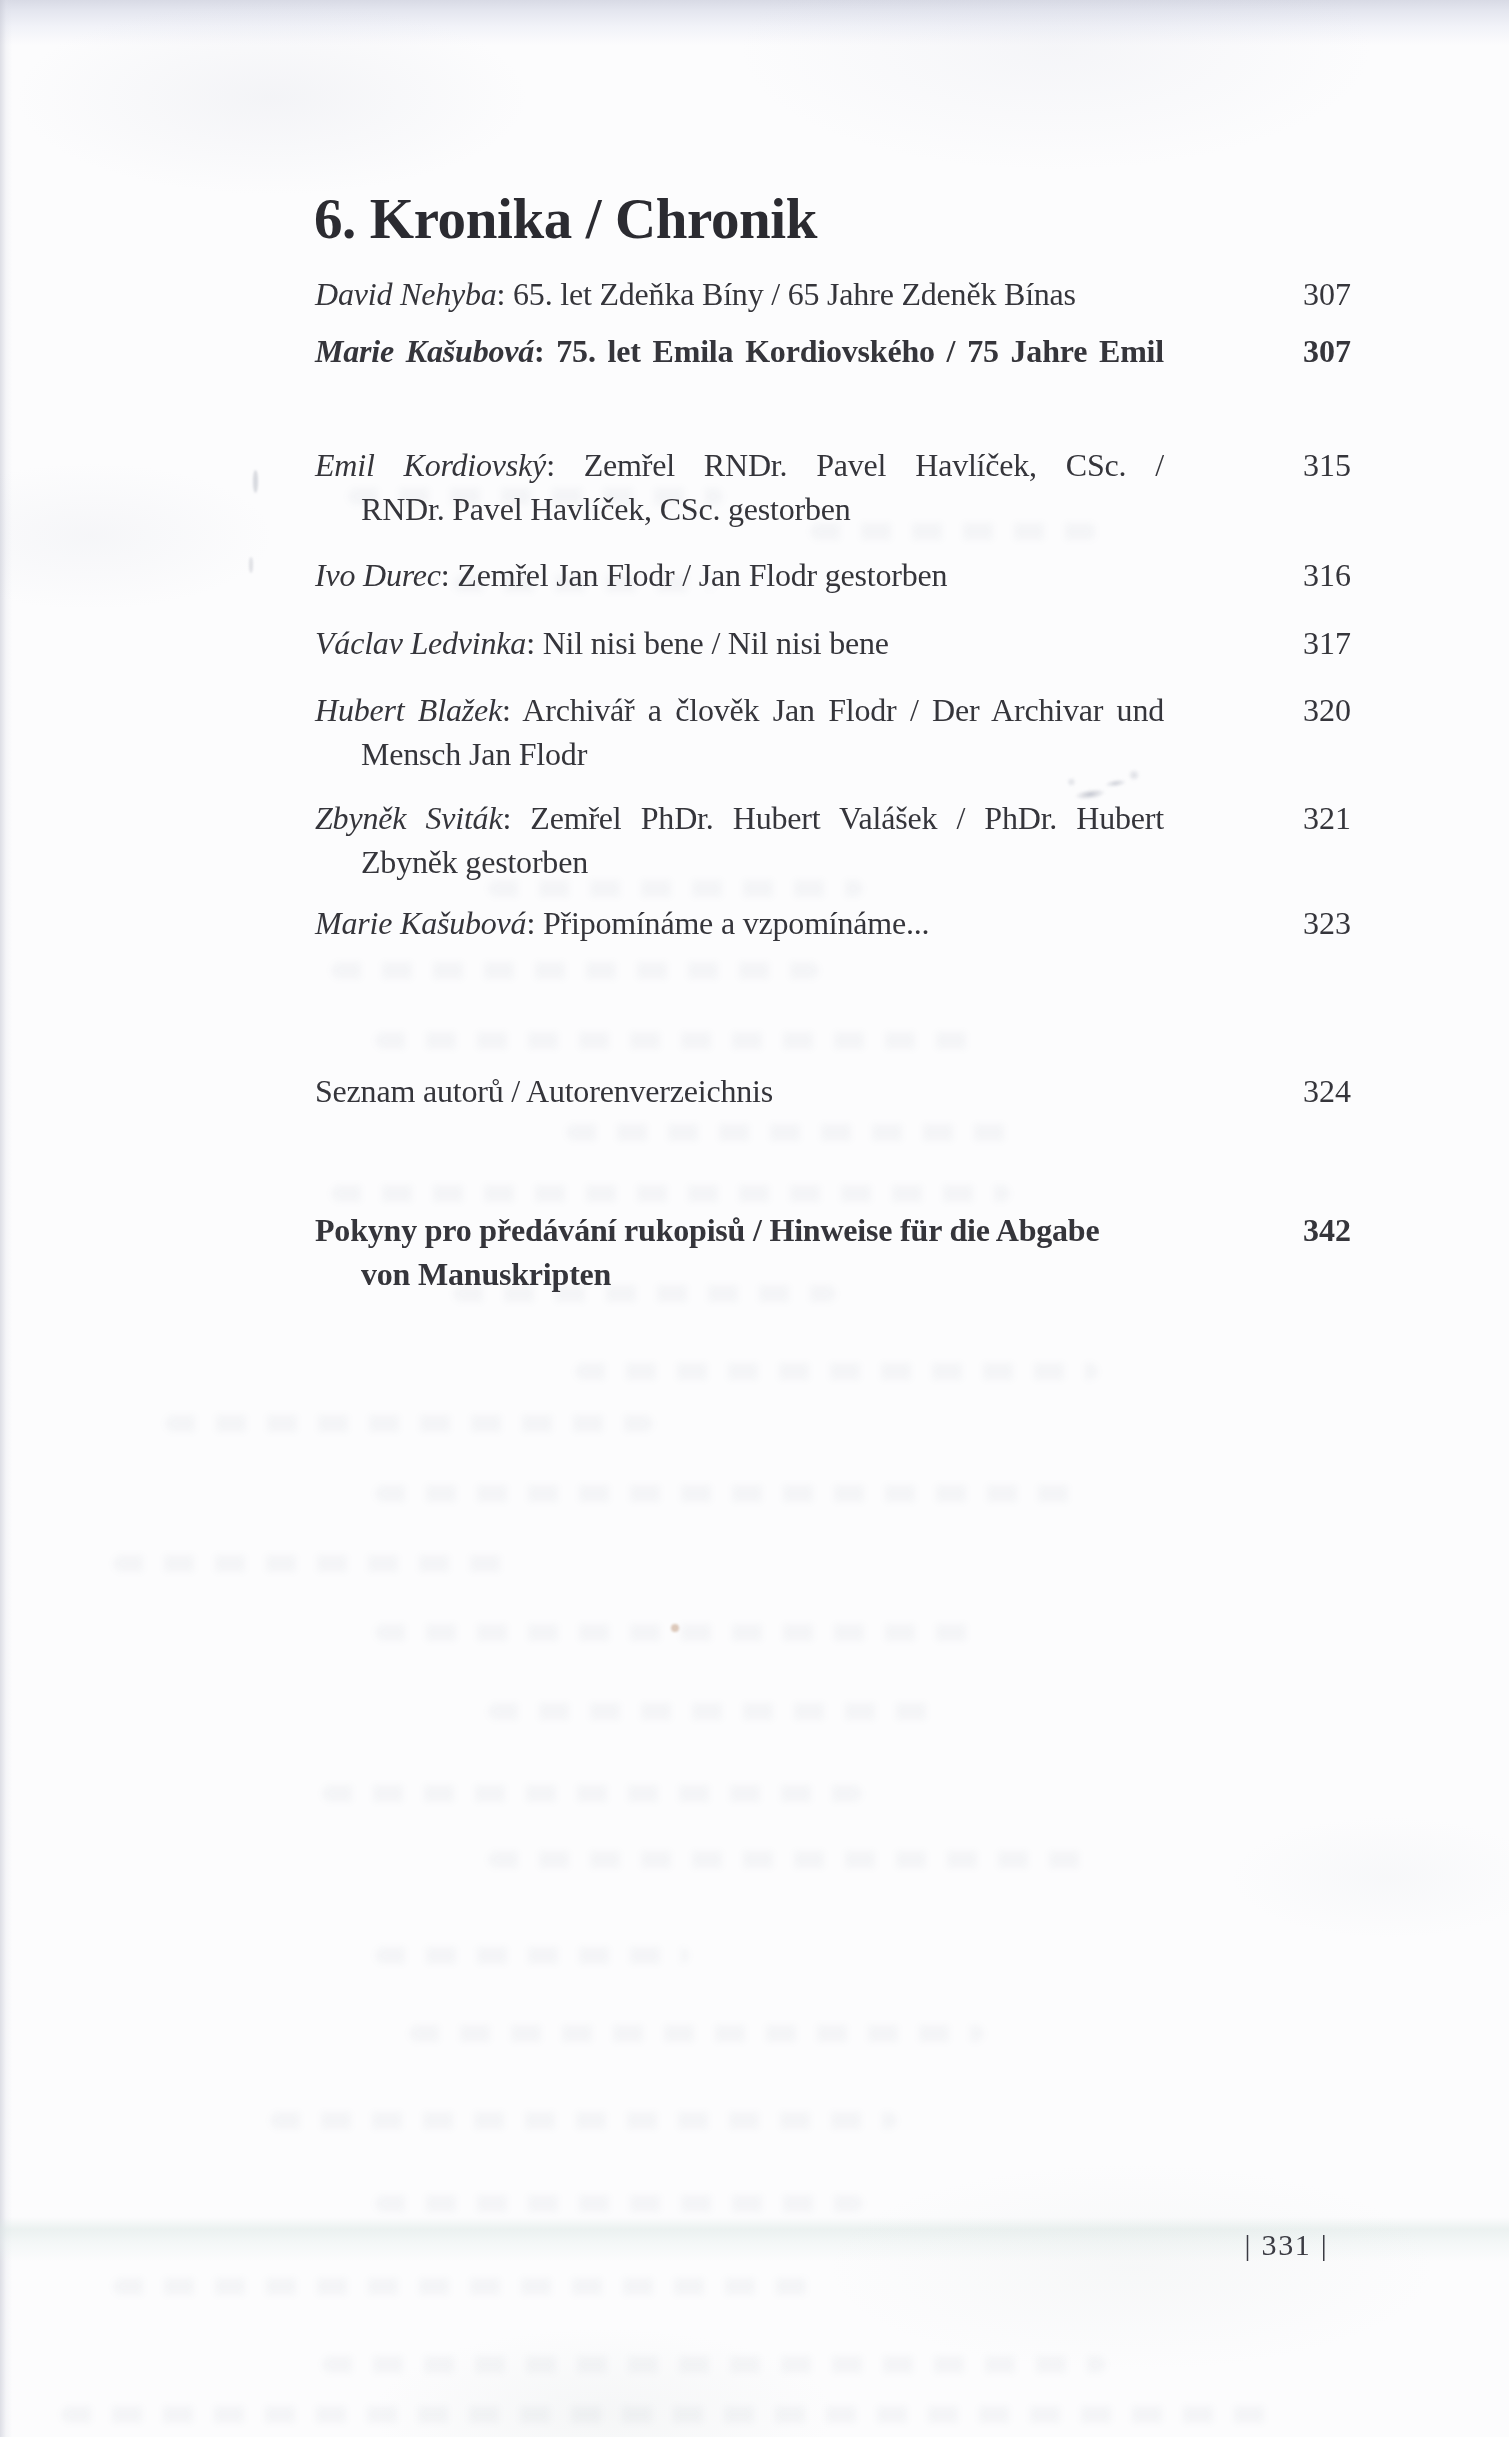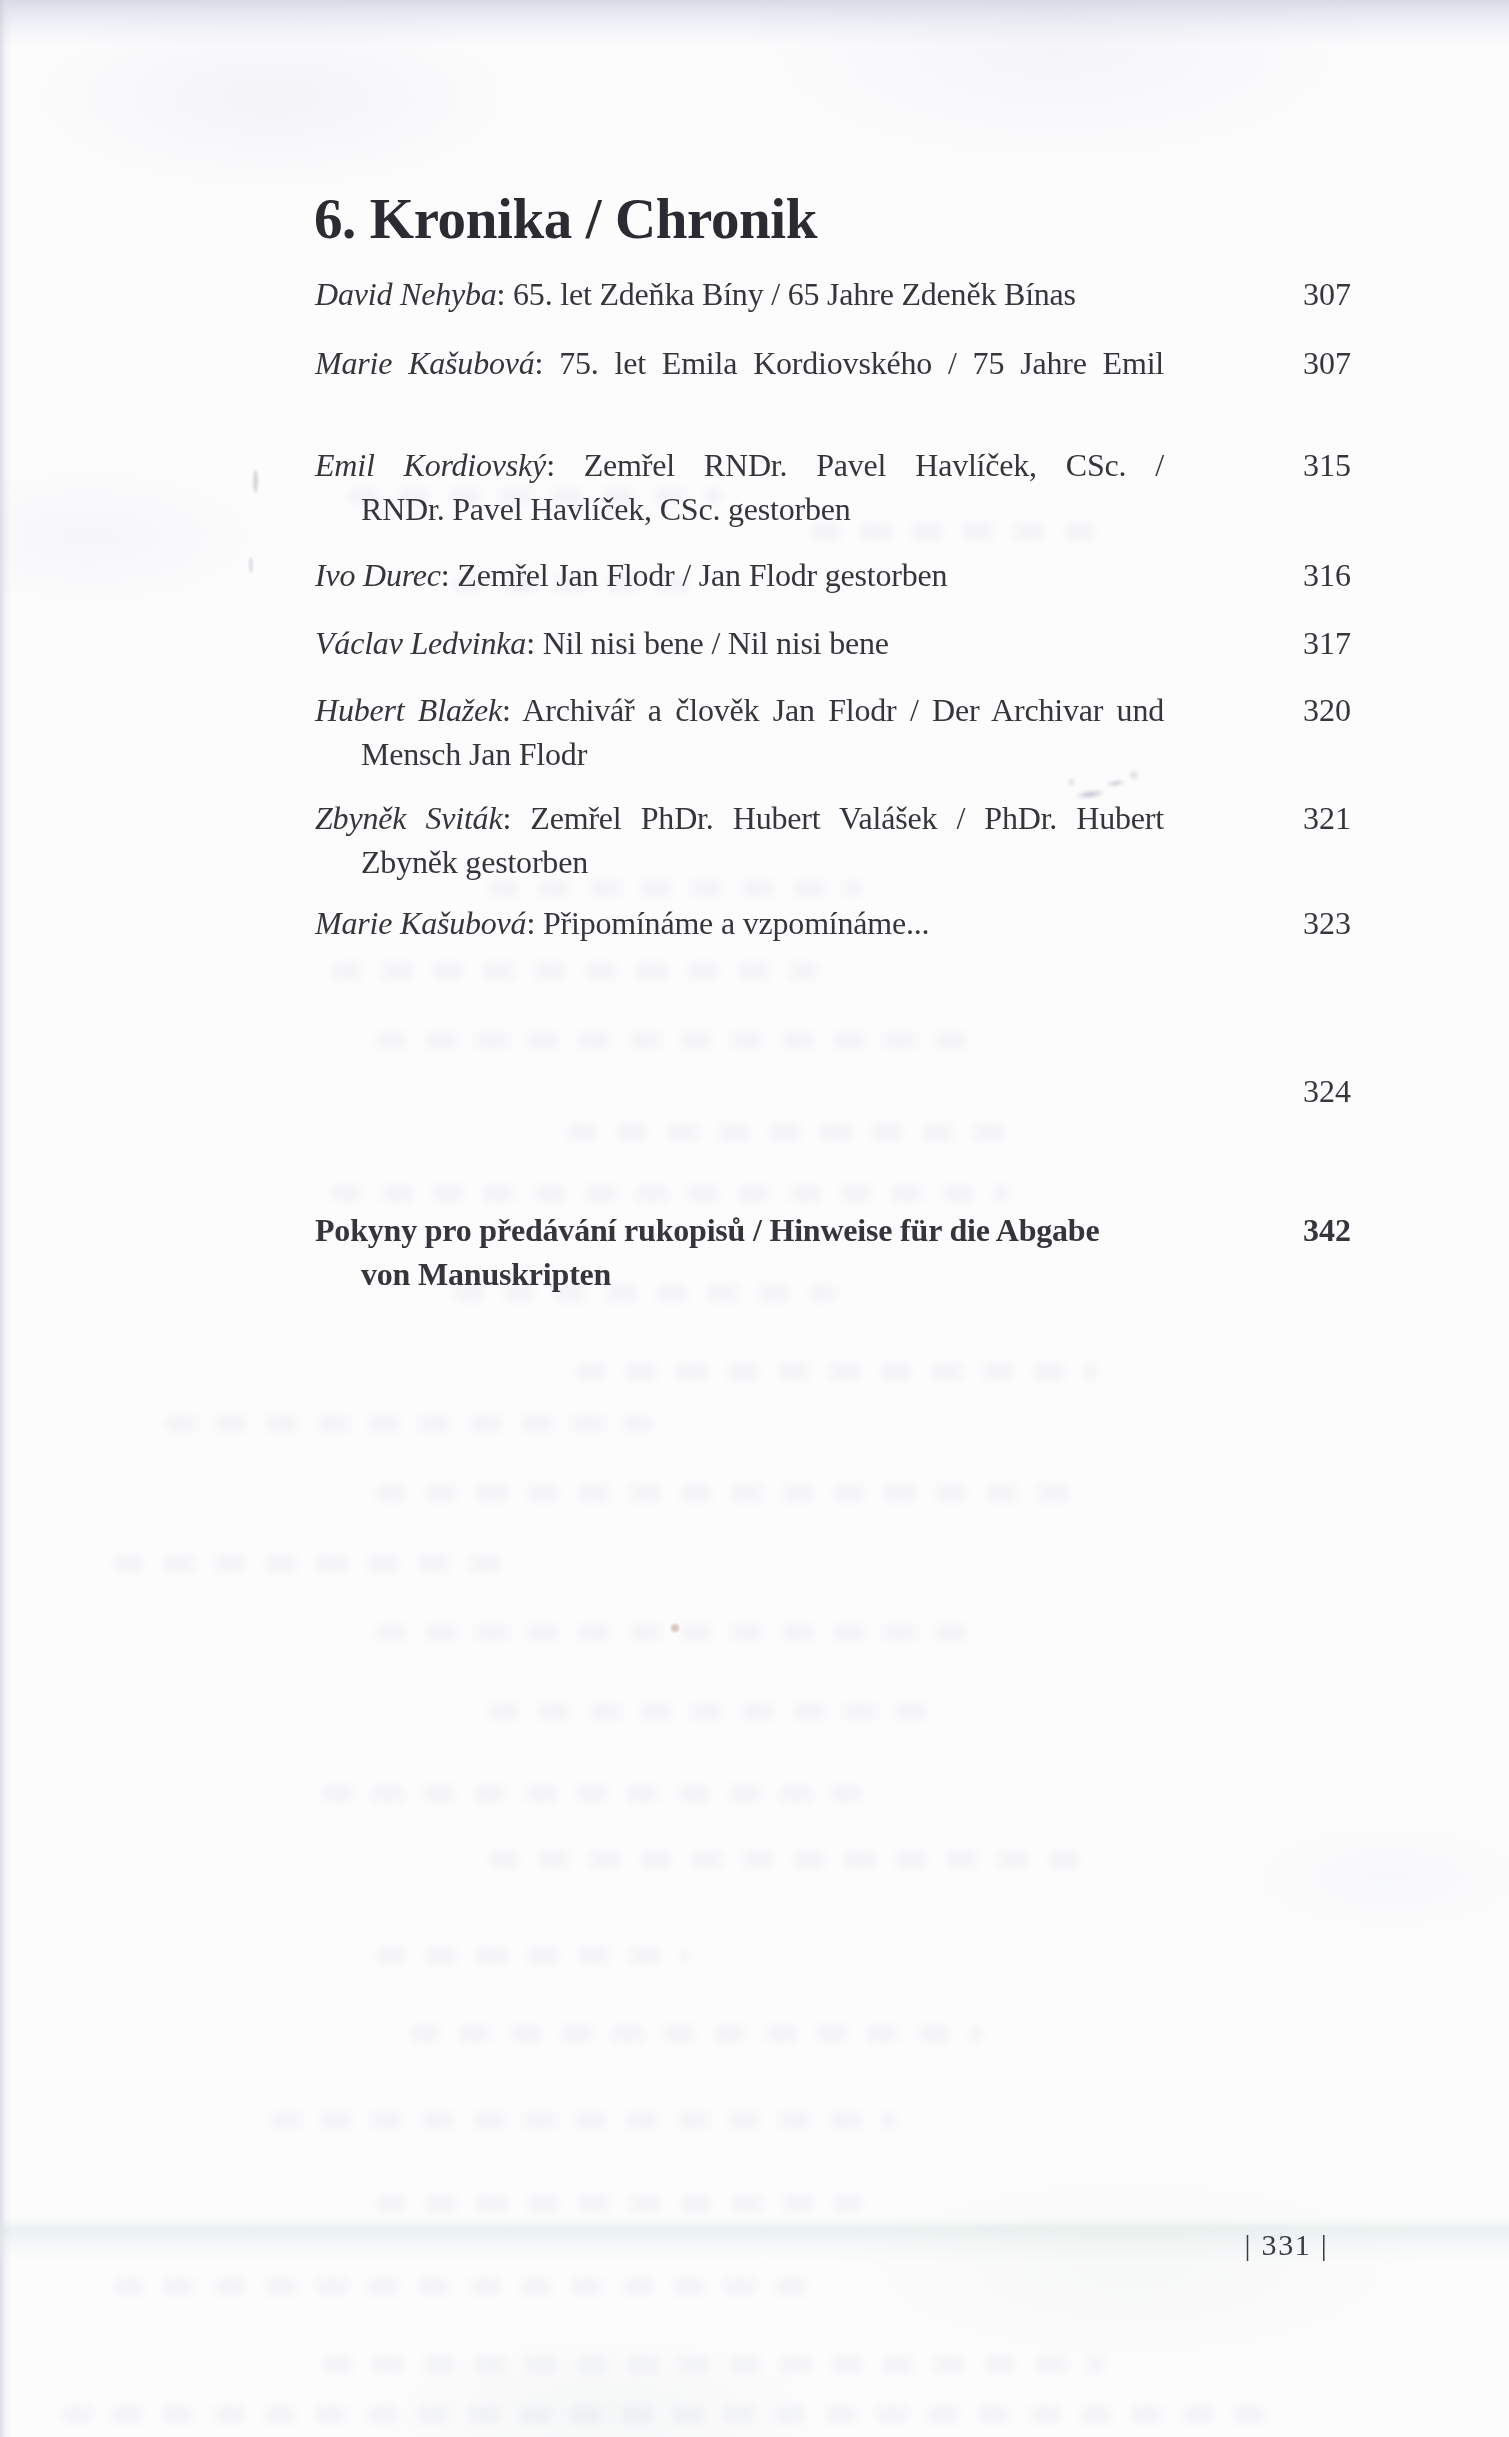--- a/index.html
+++ b/index.html
@@ -109,21 +109,21 @@
 
   <h1 class="heading">6. Kronika / Chronik</h1>
 
   <div id="entries">
       <div class="entry" style="top: 272px;">
         <div class="txt">
           <div class="line"><span class="it">David Nehyba</span>: 65. let Zdeňka Bíny / 65 Jahre Zdeněk Bínas</div>
         </div>
         <span class="pg">307</span>
       </div>
-      <div class="entry" style="top: 341px;">
+      <div class="entry" style="top: 329px; font-weight: bold;">
         <div class="txt">
           <div class="line j"><span class="it">Marie Kašubová</span>: 75. let Emila Kordiovského / 75 Jahre Emil</div>
         </div>
         <span class="pg">307</span>
       </div>
       <div class="entry" style="top: 443px;">
         <div class="txt">
           <div class="line j"><span class="it">Emil Kordiovský</span>: Zemřel RNDr. Pavel Havlíček, CSc. /</div>
           <div class="line cont">RNDr. Pavel Havlíček, CSc. gestorben</div>
         </div>
@@ -155,20 +155,23 @@
         </div>
         <span class="pg">321</span>
       </div>
       <div class="entry" style="top: 901px;">
         <div class="txt">
           <div class="line"><span class="it">Marie Kašubová</span>: Připomínáme a vzpomínáme...</div>
         </div>
         <span class="pg">323</span>
       </div>
       <div class="entry" style="top: 1069px;">
+        <div class="txt">
+          <div class="line">Seznam autorů / Autorenverzeichnis</div>
+        </div>
         <span class="pg">324</span>
       </div>
       <div class="entry" style="top: 1208px; font-weight: bold;">
         <div class="txt">
           <div class="line">Pokyny pro předávání rukopisů / Hinweise für die Abgabe</div>
           <div class="line cont">von Manuskripten</div>
         </div>
         <span class="pg">342</span>
       </div>
     </div>

